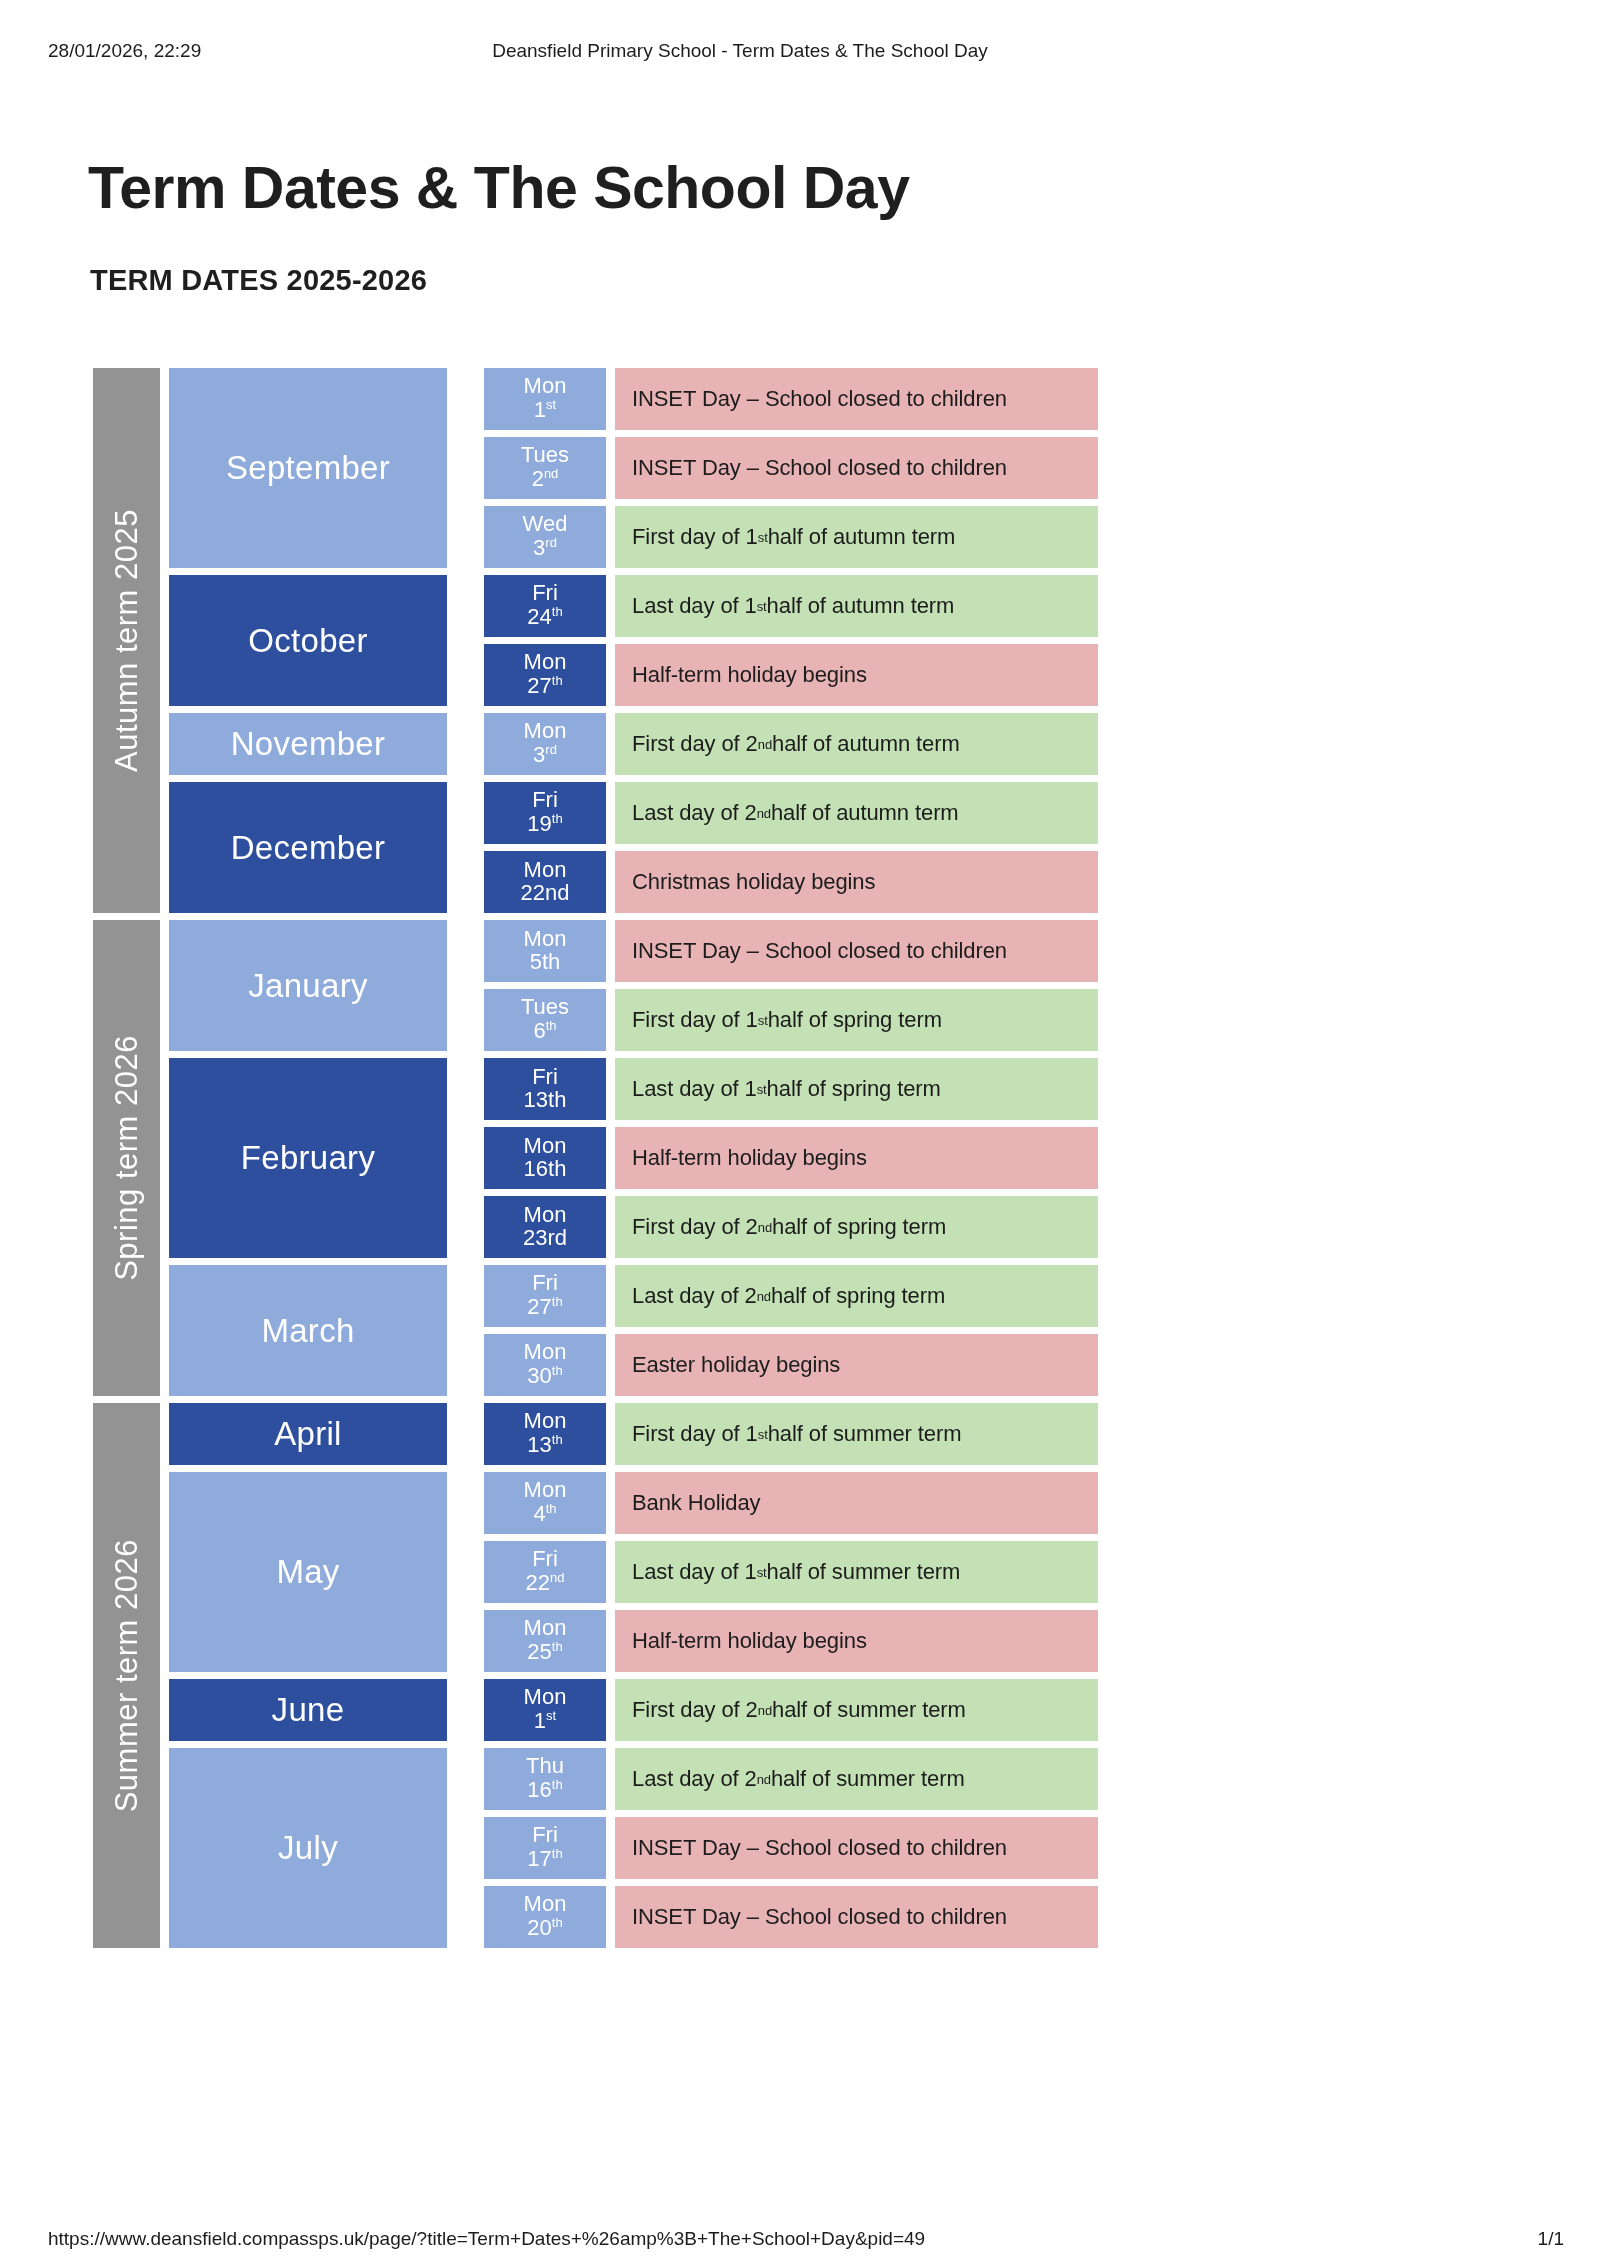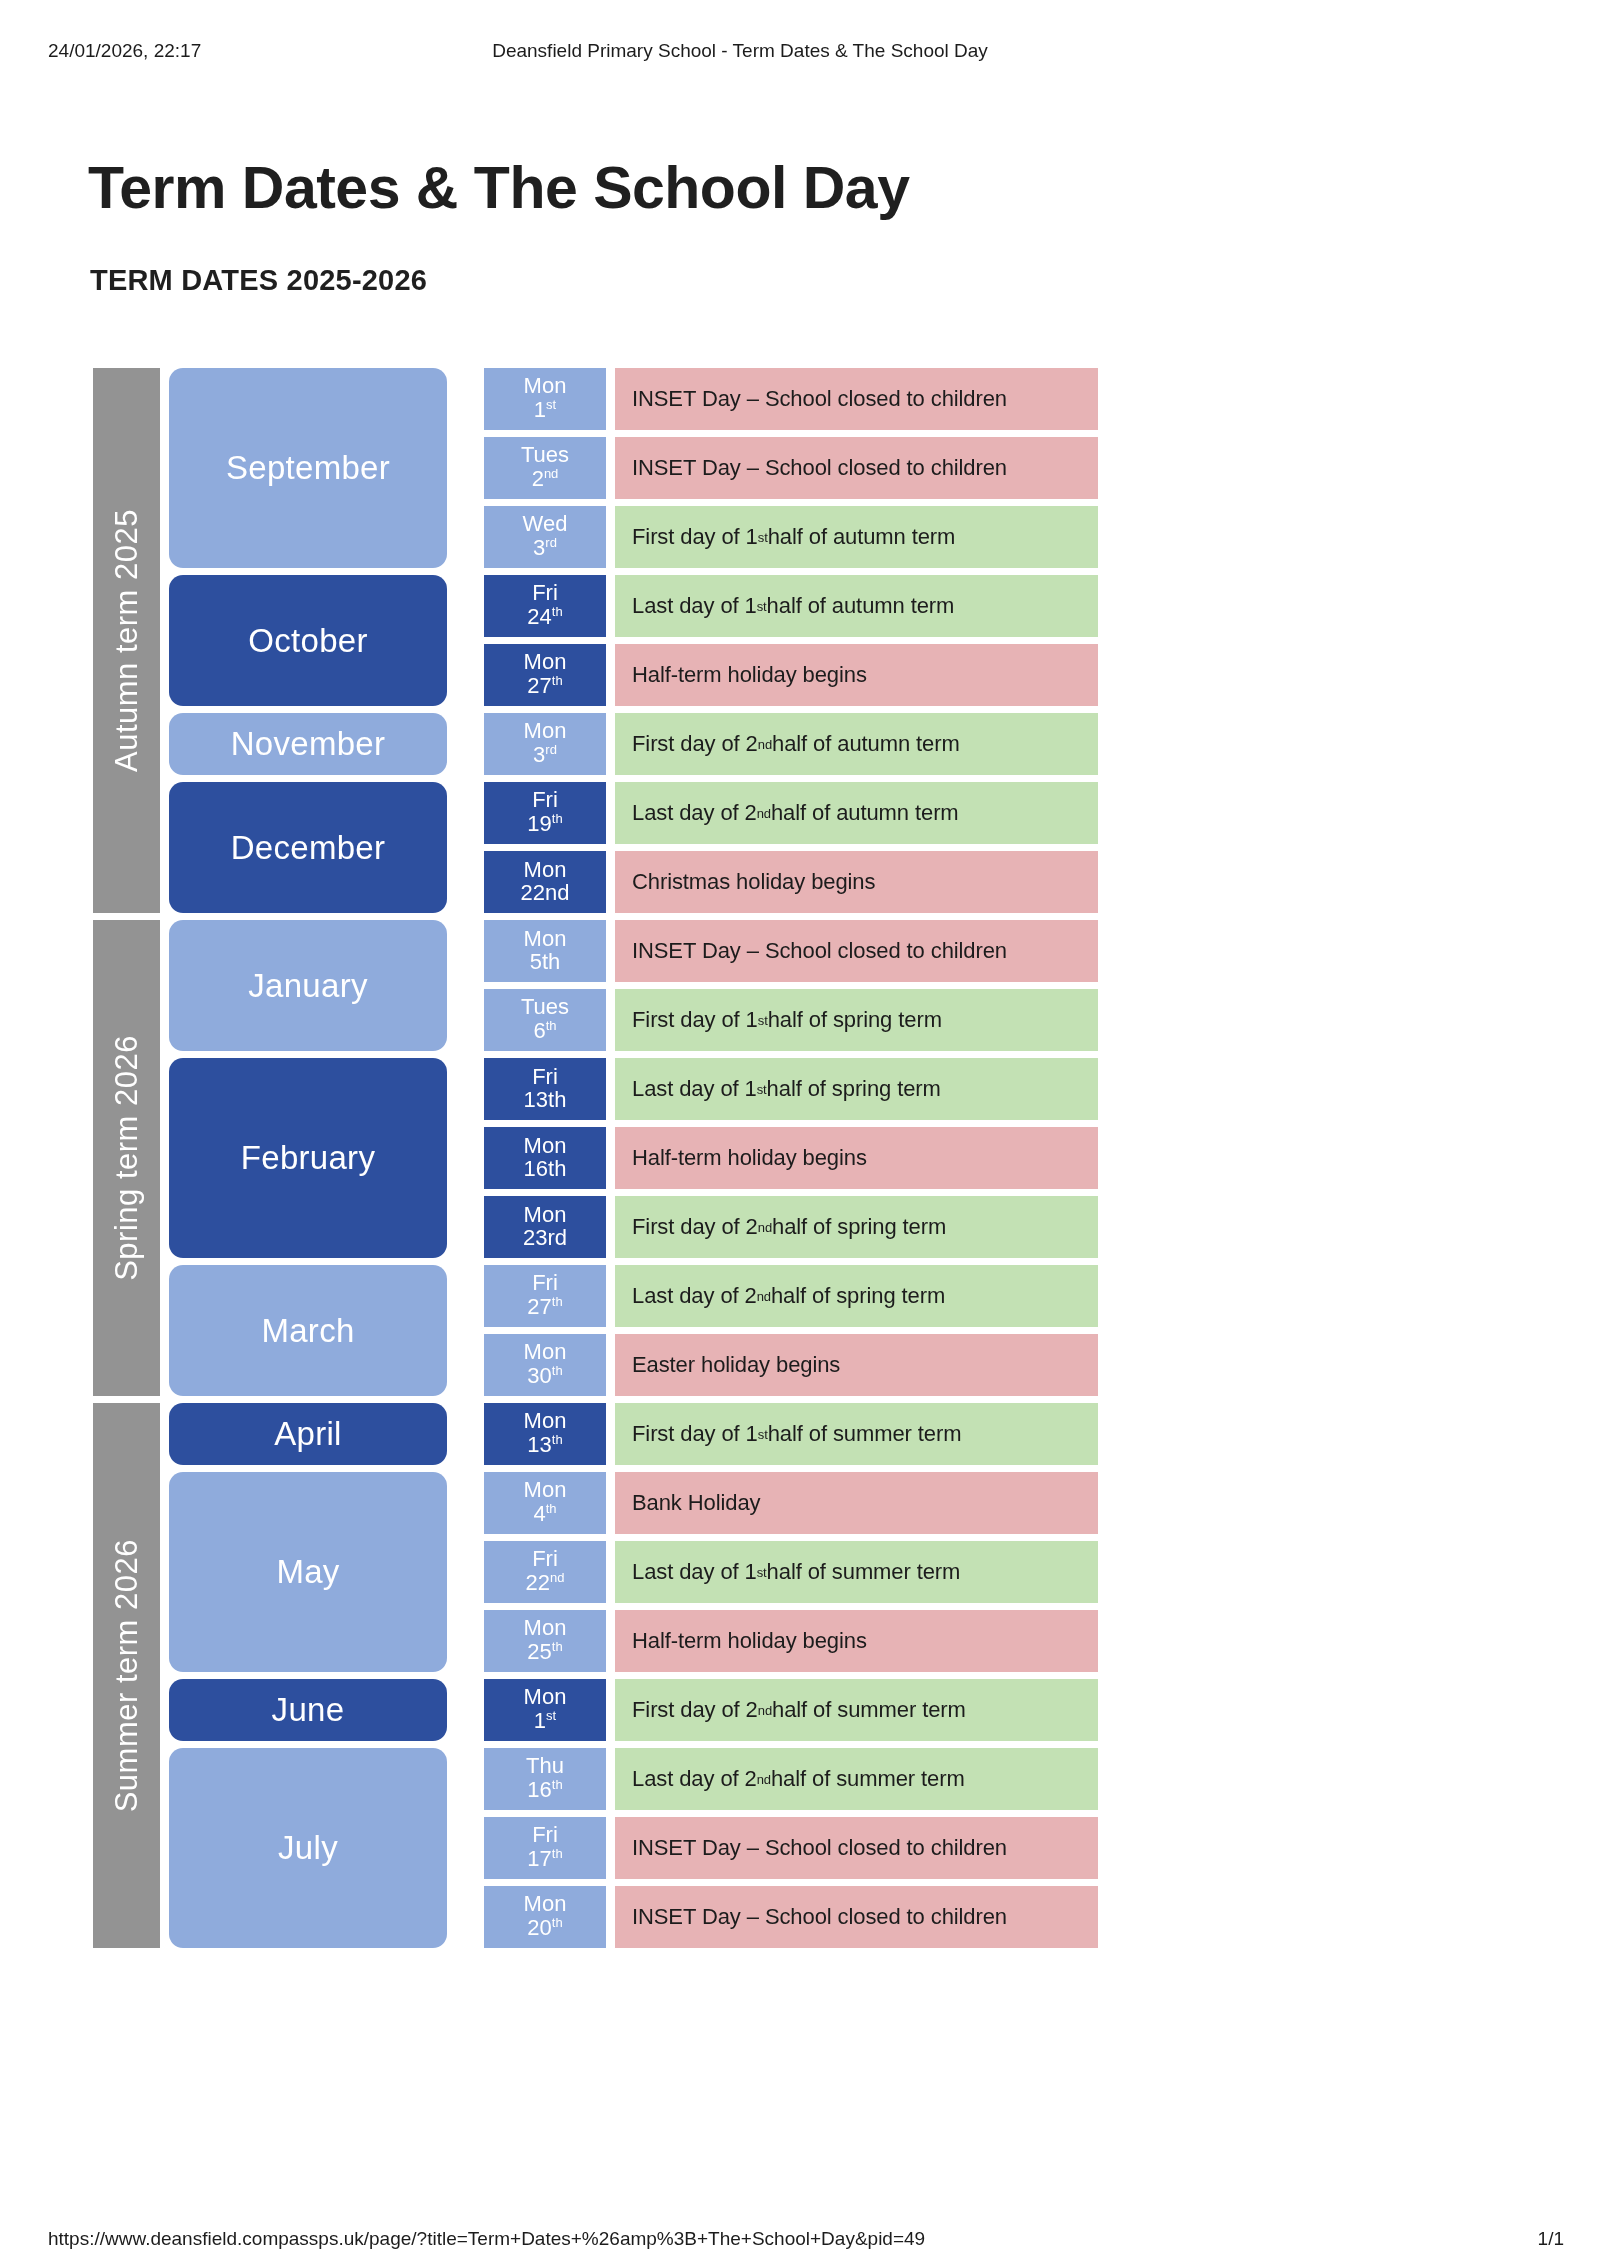--- a/index.html
+++ b/index.html
@@ -59,21 +59,20 @@
 
   .month-row { display:flex; margin-bottom:7px; }
   .month-row:last-child { margin-bottom:0; }
 
   .month-name {
     width:278px; flex:0 0 278px;
     display:flex; align-items:center; justify-content:center;
     color:#ffffff; font-size:33px; font-weight:300;
     margin-right:9px;
     letter-spacing:0.3px;
-    border-radius:14px;
   }
   .month-name.light { background:#8fabdc; }
   .month-name.dark  { background:#2d4f9e; }
 
   .entries { flex:1 1 auto; display:flex; flex-direction:column;padding-left:28px; }
 
   .entry { display:flex; margin-bottom:7px; height:62px; }
   .entry:last-child { margin-bottom:0; }
 
   .date-cell {
@@ -105,21 +104,21 @@
     position:absolute; bottom:36px; left:0; width:1600px;
     font-size:19px; color:#1c1c1c;
   }
   .pf-url  { position:absolute; left:48px; white-space:nowrap; }
   .pf-page { position:absolute; right:36px; white-space:nowrap; }
 </style>
 </head>
 <body>
 
 <div class="print-header">
-  <div class="ph-date">24/01/2026, 22:17</div>
+  <div class="ph-date">28/01/2026, 22:29</div>
   <div class="ph-title">Deansfield Primary School - Term Dates &amp; The School Day</div>
 </div>
 
 <h1 class="page-title">Term Dates &amp; The School Day</h1>
 <h2 class="section-title">TERM DATES 2025-2026</h2>
 
 <div class="cal">
     <div class="term-block">
       <div class="term-label">
         <span>Autumn term 2025</span>

